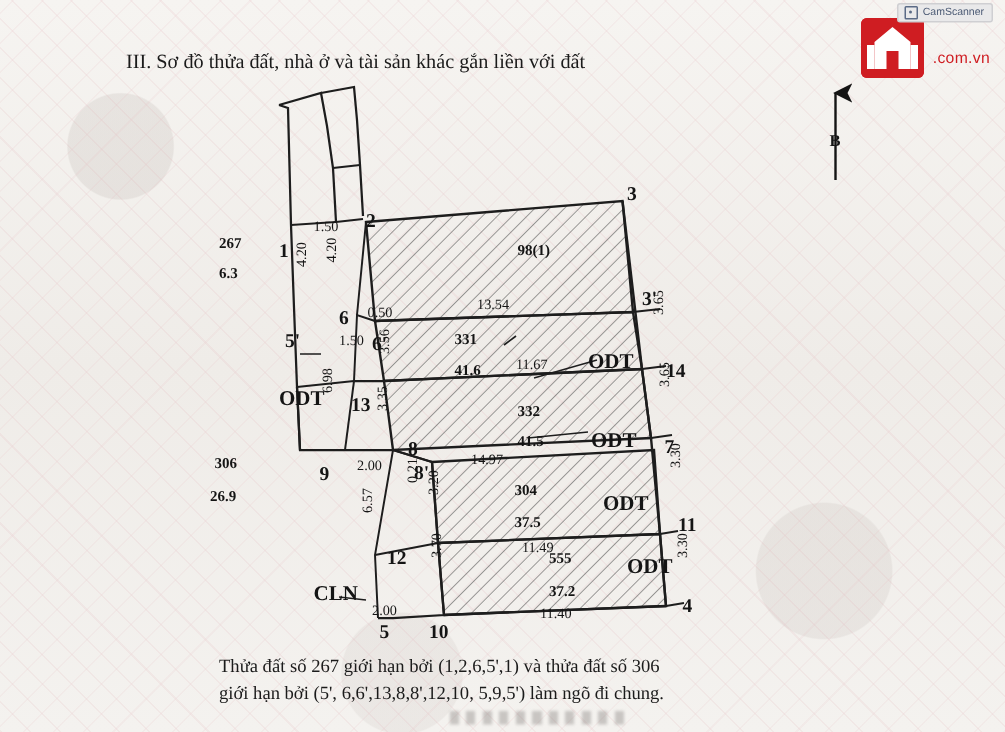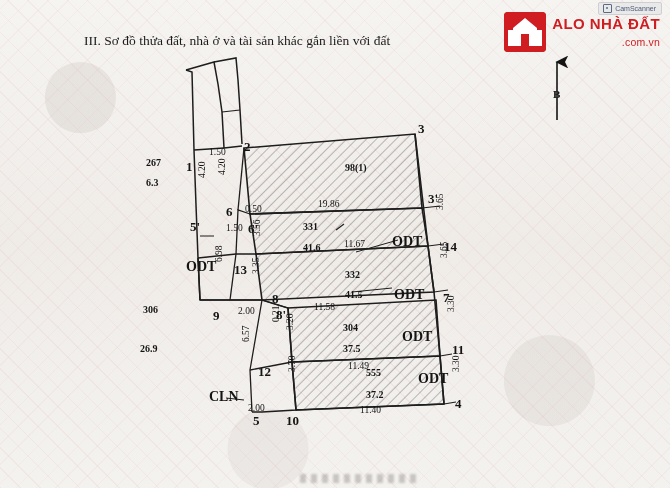--- a/index.html
+++ b/index.html
@@ -100,21 +100,21 @@
     font-size: 15px;
     color: #cf1d22;
     letter-spacing: 0.4px;
   }
   .wm-sub {
     font-family: "Liberation Sans", sans-serif;
     font-size: 10.5px;
     color: #cf1d22;
     text-align: right;
     letter-spacing: 0.2px;
-    margin-top: 6px;
+    margin-top: 18px;
   }
 
   
   .doc-heading {
     position: absolute;
     left: 84px;
     top: 33px;
     font-family: "Liberation Serif", serif;
     font-weight: normal;
     font-size: 13.5px;
@@ -196,21 +196,20 @@
           <polygon points="21,6 33,16 33,34 25,34 25,22 17,22 17,34 9,34 9,16"></polygon>
           <rect x="4" y="18" width="5" height="16"></rect>
           <rect x="33" y="18" width="5" height="16"></rect>
         </g>
         <g fill="#cf1d22">
           <rect x="19" y="24" width="4" height="10"></rect>
         </g>
       </svg>
     </div>
     <div class="wm-text">
-      <div class="wm-title">ALO NHÀ ĐẤT</div>
       <div class="wm-sub">.com.vn</div>
     </div>
   </div>
 
   <div class="doc-heading">III. Sơ đồ thửa đất, nhà ở và tài sản khác gắn liền với đất</div>
 
   <svg id="drawing" viewBox="0 0 670 488">
     <defs>
       <pattern id="hatch" width="7" height="7" patternTransform="rotate(45)" patternUnits="userSpaceOnUse">
         <line x1="0" y1="0" x2="0" y2="7" stroke="#2a2a2a" stroke-width="0.8"></line>
@@ -270,21 +269,21 @@
 
     <path d="M226 398 L244 400" fill="none" stroke="#1d1d1d" stroke-width="1"></path>
   </svg>
 
   <div class="compass-label" style="left:553px; top:88px;">B</div>
 
   <div class="lbl big" style="left:146px; top:158px;">267</div>
   <div class="lbl big" style="left:146px; top:178px;">6.3</div>
 
   <div class="lbl big" style="left:143px; top:305px;">306</div>
-  <div class="lbl big" style="left:140px; top:344px;">26.9</div>
+  <div class="lbl big" style="left:140px; top:327px;">26.9</div>
 
   <div class="lbl big" style="left:345px; top:163px;">98(1)</div>
 
   <div class="lbl big" style="left:303px; top:222px;">331</div>
   <div class="lbl big" style="left:303px; top:243px;">41.6</div>
 
   <div class="lbl big" style="left:345px; top:270px;">332</div>
   <div class="lbl big" style="left:345px; top:290px;">41.5</div>
 
   <div class="lbl big" style="left:343px; top:323px;">304</div>
@@ -327,25 +326,29 @@
   <div class="lbl small rot" style="left:253px; top:236px; transform:rotate(-90deg);">3.56</div>
   <div class="lbl small rot" style="left:215px; top:262px; transform:rotate(-90deg);">6.98</div>
   <div class="lbl small rot" style="left:252px; top:274px; transform:rotate(-90deg);">3.35</div>
   <div class="lbl small" style="left:238px; top:307px;">2.00</div>
   <div class="lbl small rot" style="left:272px; top:322px; transform:rotate(-90deg);">0.21</div>
   <div class="lbl small rot" style="left:242px; top:342px; transform:rotate(-90deg);">6.57</div>
   <div class="lbl small rot" style="left:286px; top:330px; transform:rotate(-90deg);">3.20</div>
   <div class="lbl small rot" style="left:288px; top:372px; transform:rotate(-90deg);">3.70</div>
   <div class="lbl small" style="left:248px; top:404px;">2.00</div>
 
-  <div class="lbl small" style="left:318px; top:200px;">19.86</div>
+  <div class="lbl small" style="left:318px; top:200px;">13.54</div>
   <div class="lbl small" style="left:344px; top:240px;">11.67</div>
-  <div class="lbl small" style="left:314px; top:303px;">11.58</div>
+  <div class="lbl small" style="left:314px; top:303px;">14.97</div>
   <div class="lbl small" style="left:348px; top:362px;">11.49</div>
   <div class="lbl small" style="left:360px; top:406px;">11.40</div>
 
   <div class="lbl small rot" style="left:436px; top:210px; transform:rotate(-90deg);">3.65</div>
   <div class="lbl small rot" style="left:440px; top:258px; transform:rotate(-90deg);">3.65</div>
   <div class="lbl small rot" style="left:447px; top:312px; transform:rotate(-90deg);">3.30</div>
   <div class="lbl small rot" style="left:452px; top:372px; transform:rotate(-90deg);">3.30</div>
 
+  <div class="footer-note">
+    <div>Thửa đất số 267 giới hạn bởi (1,2,6,5',1) và thửa đất số 306</div>
+    <div>giới hạn bởi (5', 6,6',13,8,8',12,10, 5,9,5') làm ngõ đi chung.</div>
+  </div>
   <div class="footer-smudge"></div>
 </div>
 
 </body></html>

